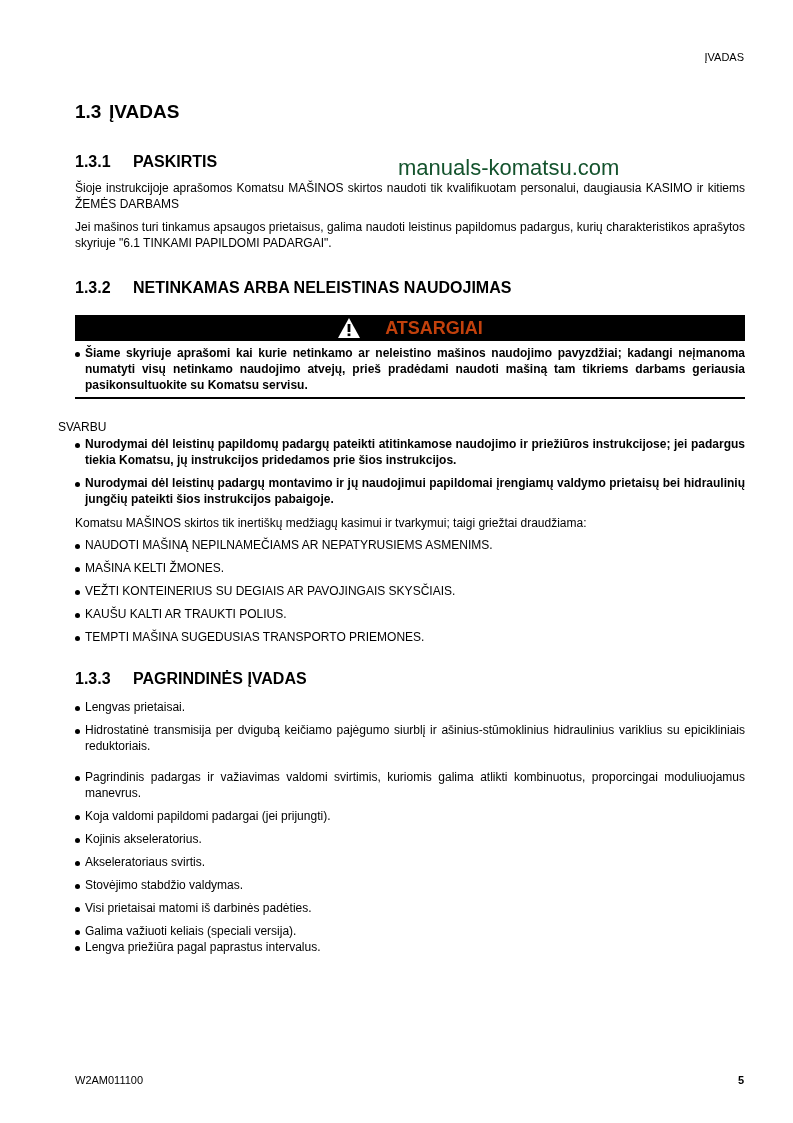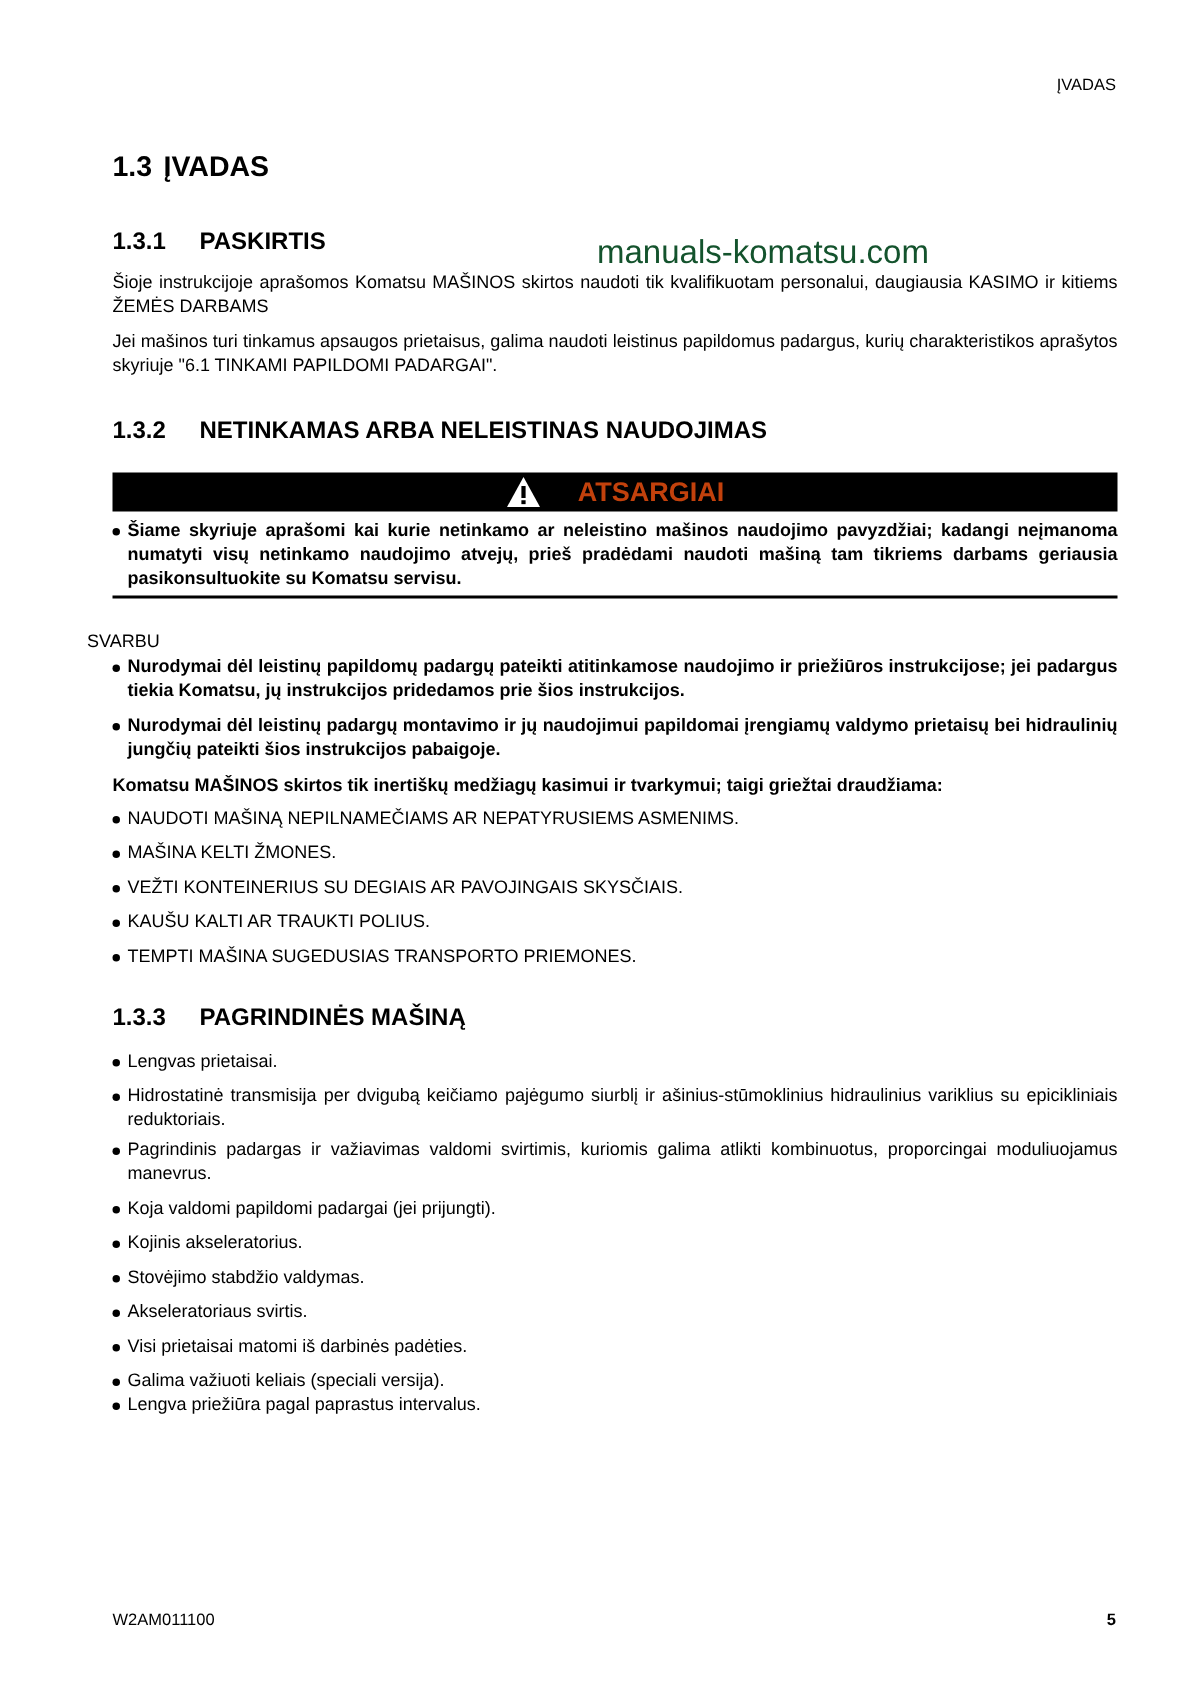--- a/index.html
+++ b/index.html
@@ -56,39 +56,39 @@
   <li>Šiame skyriuje aprašomi kai kurie netinkamo ar neleistino mašinos naudojimo pavyzdžiai; kadangi neįmanoma numatyti visų netinkamo naudojimo atvejų, prieš pradėdami naudoti mašiną tam tikriems darbams geriausia pasikonsultuokite su Komatsu servisu.</li>
 </ul>
 <div class="abs rule"></div>
 
 <div class="abs svarbu">SVARBU</div>
 <ul class="abs bullet-list bold-list" style="top:436px;">
   <li style="margin-bottom:7px;">Nurodymai dėl leistinų papildomų padargų pateikti atitinkamose naudojimo ir priežiūros instrukcijose; jei padargus tiekia Komatsu, jų instrukcijos pridedamos prie šios instrukcijos.</li>
   <li>Nurodymai dėl leistinų padargų montavimo ir jų naudojimui papildomai įrengiamų valdymo prietaisų bei hidraulinių jungčių pateikti šios instrukcijos pabaigoje.</li>
 </ul>
 
-<div class="abs para nojust" style="top:515px;font-weight:bold;">Komatsu MAŠINOS skirtos tik inertiškų medžiagų kasimui ir tvarkymui; taigi griežtai draudžiama:</div>
+<div class="abs para nojust" style="top:515px;">Komatsu MAŠINOS skirtos tik inertiškų medžiagų kasimui ir tvarkymui; taigi griežtai draudžiama:</div>
 <ul class="abs bullet-list" style="top:537px;">
   <li style="margin-bottom:7px;">NAUDOTI MAŠINĄ NEPILNAMEČIAMS AR NEPATYRUSIEMS ASMENIMS.</li>
   <li style="margin-bottom:7px;">MAŠINA KELTI ŽMONES.</li>
   <li style="margin-bottom:7px;">VEŽTI KONTEINERIUS SU DEGIAIS AR PAVOJINGAIS SKYSČIAIS.</li>
   <li style="margin-bottom:7px;">KAUŠU KALTI AR TRAUKTI POLIUS.</li>
   <li>TEMPTI MAŠINA SUGEDUSIAS TRANSPORTO PRIEMONES.</li>
 </ul>
 
 <div class="abs h2" style="top:670px;">
-  <span class="num">1.3.3</span><span>PAGRINDINĖS MAŠINĄ</span>
+  <span class="num">1.3.3</span><span>PAGRINDINĖS ĮVADAS</span>
 </div>
 <ul class="abs bullet-list" style="top:699px;">
   <li style="margin-bottom:7px;">Lengvas prietaisai.</li>
-  <li style="margin-bottom:4px;">Hidrostatinė transmisija per dvigubą keičiamo pajėgumo siurblį ir ašinius-stūmoklinius hidraulinius variklius su epicikliniais reduktoriais.</li>
+  <li style="margin-bottom:15px;">Hidrostatinė transmisija per dvigubą keičiamo pajėgumo siurblį ir ašinius-stūmoklinius hidraulinius variklius su epicikliniais reduktoriais.</li>
   <li style="margin-bottom:7px;">Pagrindinis padargas ir važiavimas valdomi svirtimis, kuriomis galima atlikti kombinuotus, proporcingai moduliuojamus manevrus.</li>
   <li style="margin-bottom:7px;">Koja valdomi papildomi padargai (jei prijungti).</li>
   <li style="margin-bottom:7px;">Kojinis akseleratorius.</li>
+  <li style="margin-bottom:7px;">Akseleratoriaus svirtis.</li>
   <li style="margin-bottom:7px;">Stovėjimo stabdžio valdymas.</li>
-  <li style="margin-bottom:7px;">Akseleratoriaus svirtis.</li>
   <li style="margin-bottom:7px;">Visi prietaisai matomi iš darbinės padėties.</li>
   <li>Galima važiuoti keliais (speciali versija).</li>
   <li style="margin-bottom:7px;">Lengva priežiūra pagal paprastus intervalus.</li>
 </ul>
 
 <div class="abs footer-code">W2AM011100</div>
 <div class="abs footer-page">5</div>
 
 </body></html>

